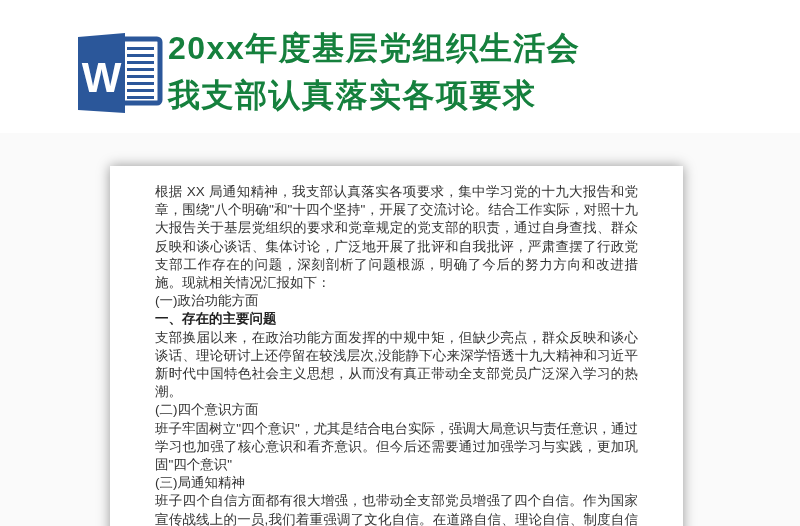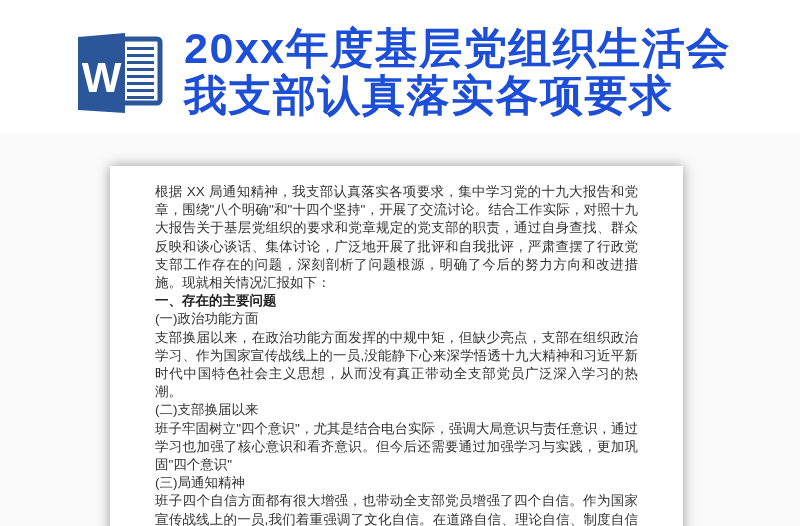--- a/index.html
+++ b/index.html
@@ -13,25 +13,25 @@
   .header {
     height: 133px;
     background: #ffffff;
     display: flex;
     align-items: flex-start;
     padding: 25px 30px 0 78px;
     box-sizing: border-box;
   }
   .word-icon-svg { margin-top: 6px; flex: 0 0 auto; display: block; }
   .doc-title {
-    margin: 0 0 0 20px;
-    font-size: 43px;
+    margin: 0 0 0 4px;
+    font-size: 32px;
     line-height: 47px;
     font-weight: bold;
-    color: #1d4ed8;
+    color: #15803d;
     letter-spacing: 1.5px;
     white-space: nowrap;
   }
   .doc-title span { display: block; }
   
   .canvas {
     position: relative;
     height: 393px;
     background: #fafafa;
     overflow: hidden;
@@ -86,22 +86,22 @@
 
   <h1 class="doc-title">
     <span>20xx年度基层党组织生活会</span>
     <span>我支部认真落实各项要求</span>
   </h1>
 </div>
 
 <div class="canvas">
   <div class="page">
     <p class="para">根据 XX 局通知精神，我支部认真落实各项要求，集中学习党的十九大报告和党章，围绕"八个明确"和"十四个坚持"，开展了交流讨论。结合工作实际，对照十九大报告关于基层党组织的要求和党章规定的党支部的职责，通过自身查找、群众反映和谈心谈话、集体讨论，广泛地开展了批评和自我批评，严肃查摆了行政党支部工作存在的问题，深刻剖析了问题根源，明确了今后的努力方向和改进措施。现就相关情况汇报如下：</p>
+    <p class="para">(一)政治功能方面</p>
     <p class="para bold">一、存在的主要问题</p>
-    <p class="para">(一)政治功能方面</p>
-    <p class="para">支部换届以来，在政治功能方面发挥的中规中矩，但缺少亮点，支部在组织政治学习、作为国家宣传战线上的一员,没能静下心来深学悟透十九大精神和习近平新时代中国特色社会主义思想，从而没有真正带动全支部党员广泛深入学习的热潮。</p>
-    <p class="para">(二)支部换届以来</p>
+    <p class="para">支部换届以来，在政治功能方面发挥的中规中矩，但缺少亮点，群众反映和谈心谈话、理论研讨上还停留在较浅层次,没能静下心来深学悟透十九大精神和习近平新时代中国特色社会主义思想，从而没有真正带动全支部党员广泛深入学习的热潮。</p>
+    <p class="para">(二)四个意识方面</p>
     <p class="para">班子牢固树立"四个意识"，尤其是结合电台实际，强调大局意识与责任意识，通过学习也加强了核心意识和看齐意识。但今后还需要通过加强学习与实践，更加巩固"四个意识"</p>
     <p class="para">(三)局通知精神</p>
     <p class="para">班子四个自信方面都有很大增强，也带动全支部党员增强了四个自信。作为国家宣传战线上的一员,我们着重强调了文化自信。在道路自信、理论自信、制度自信方面还要进一步加强。</p>
 
   </div>
 </div>
 
 </body></html>

